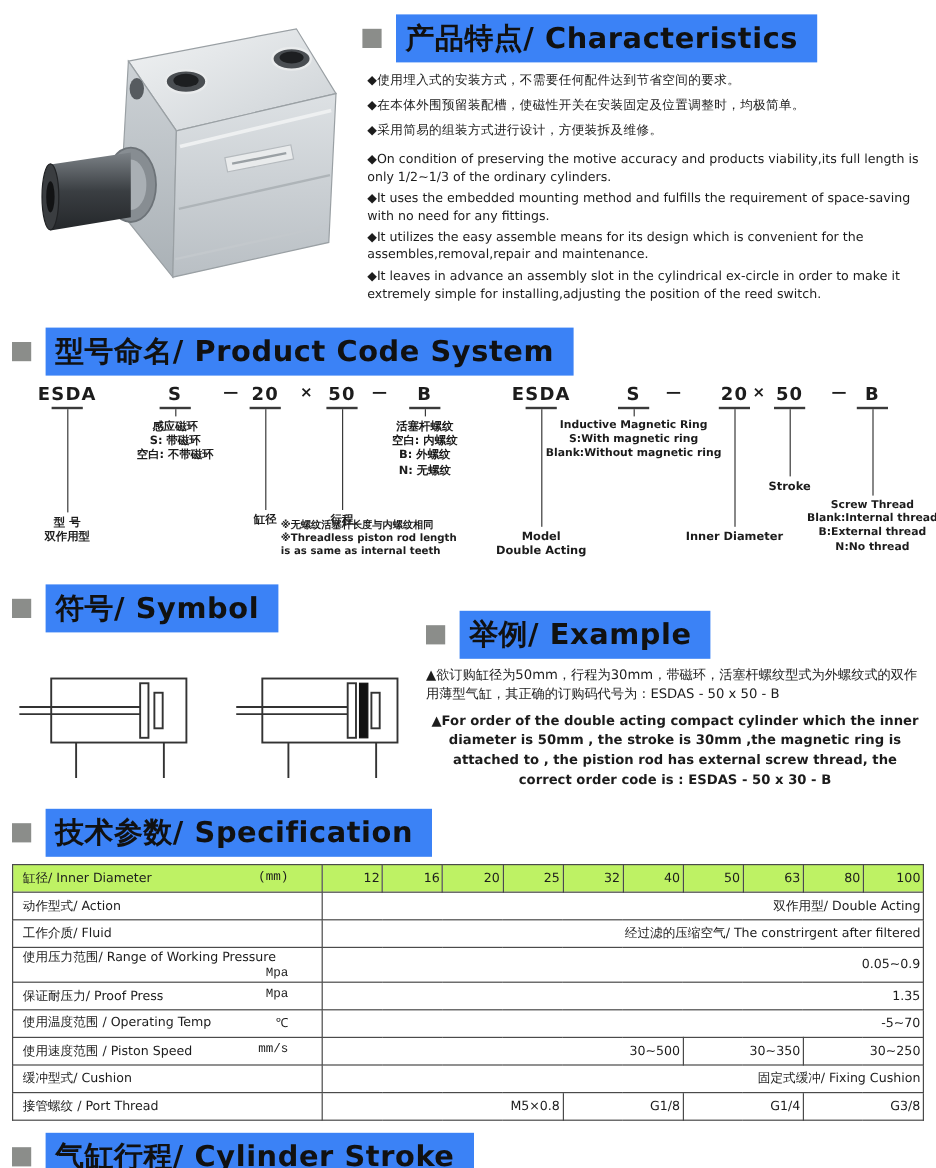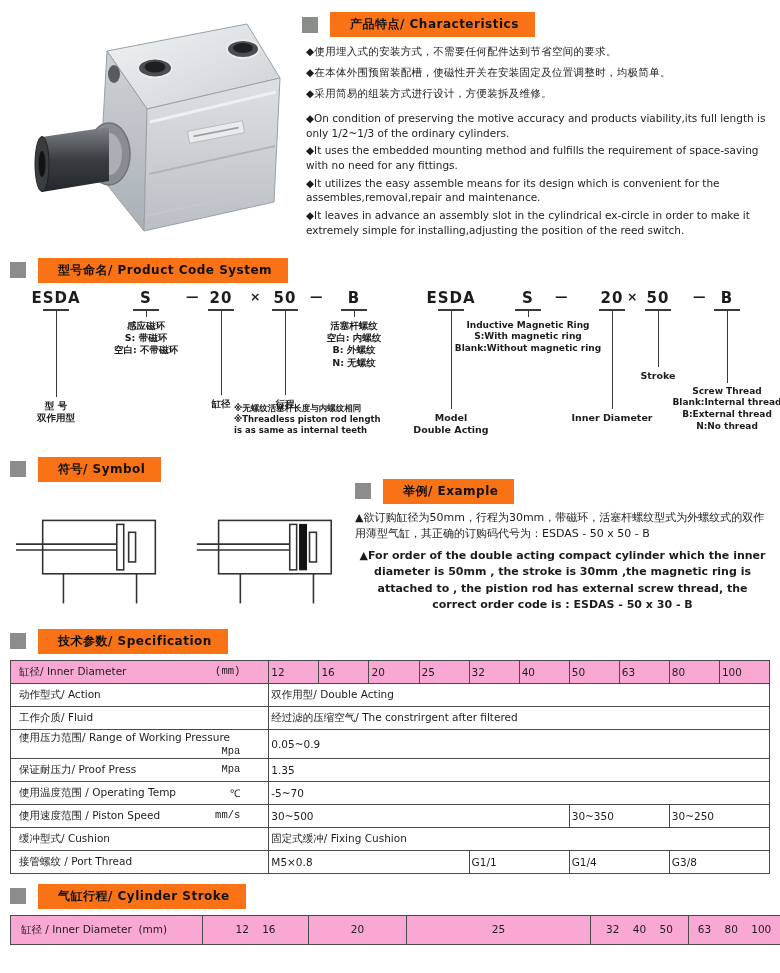--- a/index.html
+++ b/index.html
@@ -2,22 +2,22 @@
 <html><head>
 <meta charset="utf-8">
 <style>
   html,body{margin:0;padding:0;background:#ffffff;}
   body{width:780px;font-family:"DejaVu Sans","Liberation Sans",sans-serif;color:#1c1c1c;}
   .page{padding:4px 10px 10px 10px;}
 
   
   .sec-head{display:flex;align-items:center;gap:12px;margin:4px 0 6px 0;}
   .sec-sq{width:16px;height:16px;background:#8b8d8a;flex:none;}
-  .sec-bar{display:inline-block;background:#f97316;color:#111;font-size:12px;font-weight:bold;
-           padding:4px 16px 4px 20px;letter-spacing:.5px;white-space:nowrap;}
+  .sec-bar{display:inline-block;background:#3b82f6;color:#111;font-size:24px;font-weight:bold;
+           padding:4px 16px 4px 8px;letter-spacing:.5px;white-space:nowrap;}
 
   
   .top{display:flex;margin-bottom:8px;}
   .photo{width:292px;height:238px;flex:none;}
   .char{flex:1;padding-top:4px;}
   .blist{list-style:none;margin:8px 0 10px 0;padding:0 2px 0 4px;font-size:10.5px;}
   .blist.cn li{margin-bottom:7px;letter-spacing:.3px;}
   .blist.en li{margin-bottom:3px;line-height:1.4;}
 
   
@@ -36,24 +36,24 @@
   .sym-col{width:345px;flex:none;}
   .symbols{display:flex;gap:6px;padding:16px 0 0 6px;}
   .ex-col{flex:1;padding-top:22px;}
   .ex-col p{margin:5px 0;font-size:11px;line-height:1.5;}
   .ex-en{font-weight:bold;text-align:center;}
 
   
   table{border-collapse:collapse;width:100%;table-layout:fixed;}
   td{border:1px solid #4a4a4a;}
   .spec{margin-top:4px;}
-  .spec td{font-size:10.5px;height:20px;text-align:left;padding:1px 2px;overflow:hidden;}
+  .spec td{font-size:10.5px;height:20px;text-align:right;padding:1px 2px;overflow:hidden;}
   .spec td.lab{text-align:left;padding-left:8px;}
   .spec td.lab .u{float:right;padding-right:26px;font-family:Liberation Mono, monospace;}
-  tr.ghead td{background:#f9a8d4;}
+  tr.ghead td{background:#bef264;}
   .stroke-t{margin-top:4px;}
   .stroke-t td{font-size:9.5px;text-align:center;padding:3px 2px;line-height:1.45;overflow:hidden;}
   .stroke-t tr.ghead td{font-size:10.5px;height:22px;white-space:pre;}
   .stroke-t td.hlab{text-align:left;padding-left:10px;}
   .sect{margin-top:10px;}
 </style>
 </head>
 <body>
 
 <div class="page">
@@ -336,21 +336,21 @@
         <td colspan="2">30~350</td>
         <td colspan="2">30~250</td>
       </tr>
       <tr>
         <td class="lab">缓冲型式/ Cushion</td>
         <td colspan="10">固定式缓冲/ Fixing Cushion</td>
       </tr>
       <tr>
         <td class="lab">接管螺纹 / Port Thread</td>
         <td colspan="4">M5×0.8</td>
-        <td colspan="2">G1/1</td>
+        <td colspan="2">G1/8</td>
         <td colspan="2">G1/4</td>
         <td colspan="2">G3/8</td>
       </tr>
     </tbody>
       </table>
   </div>
 
   <div class="sect">
     <div class="sec-head">
       <span class="sec-sq"></span>

